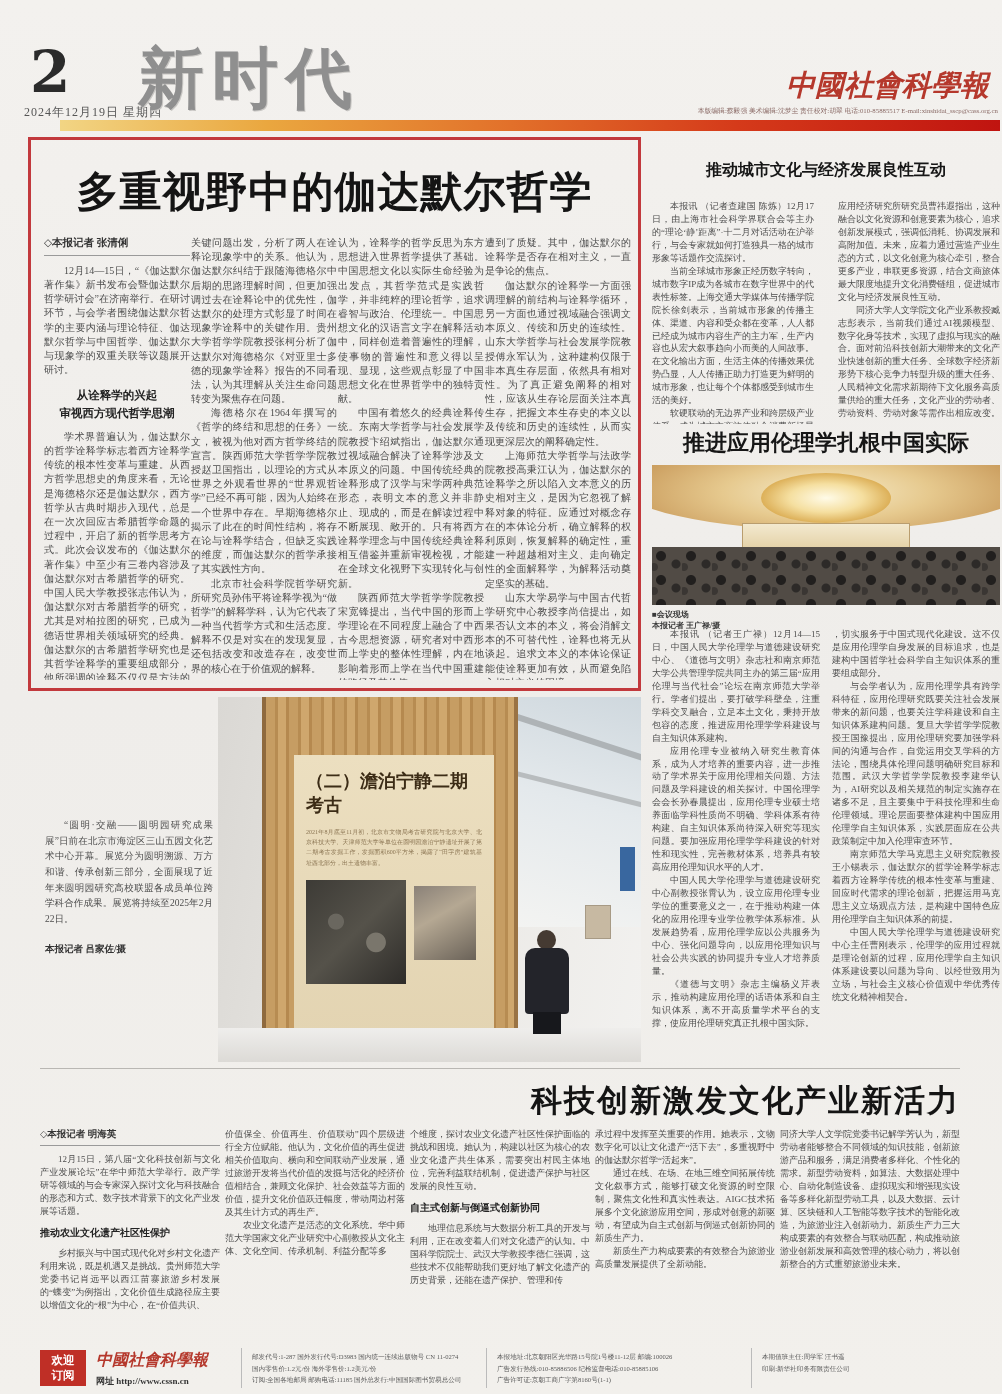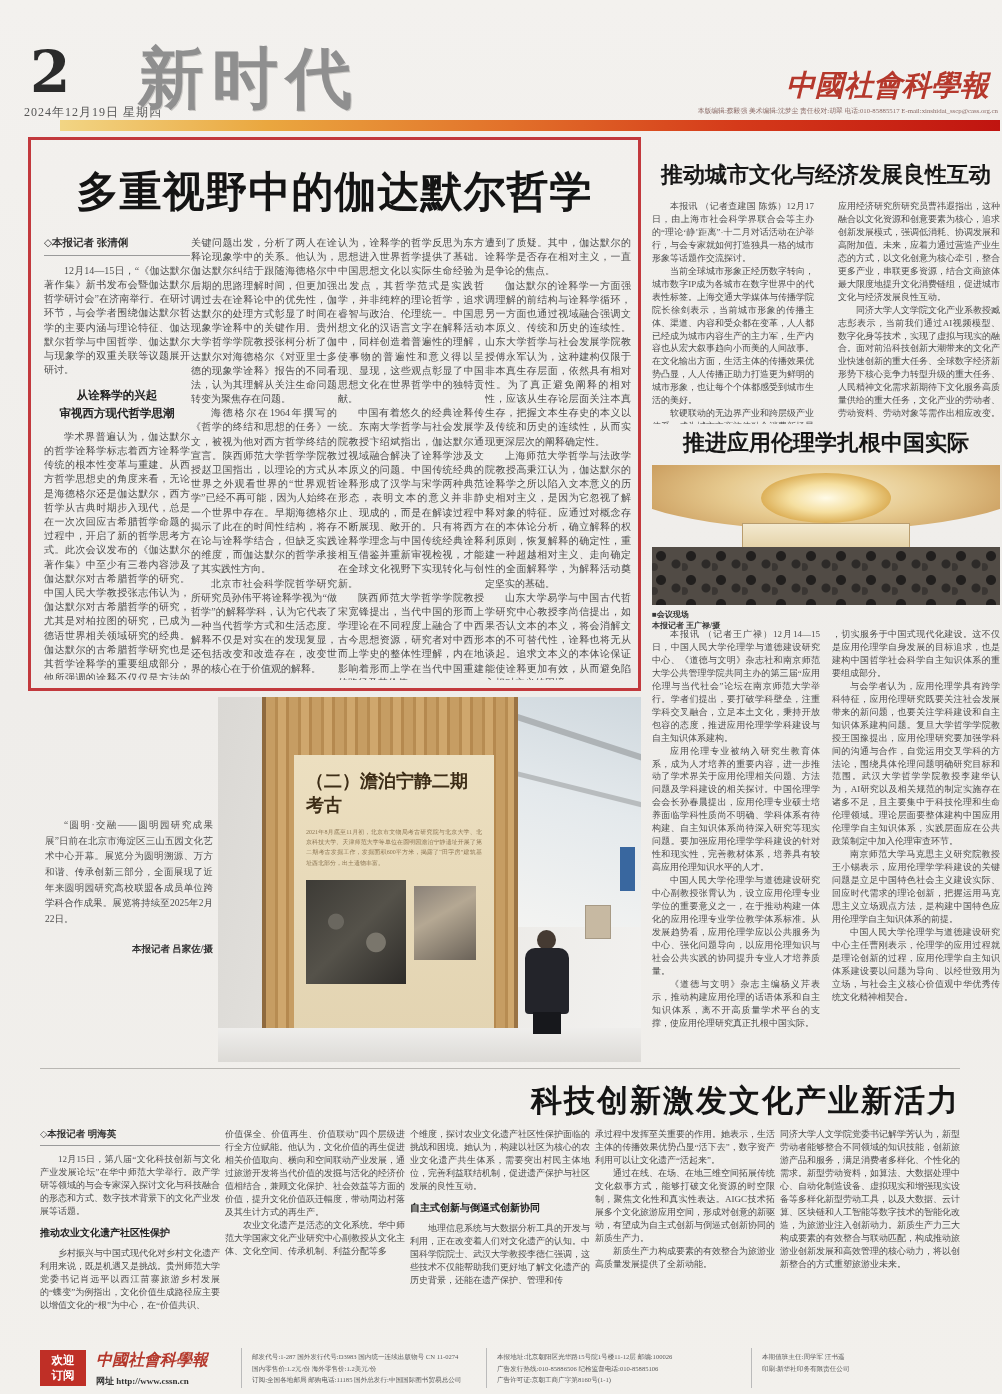--- a/index.html
+++ b/index.html
@@ -28,21 +28,21 @@
     font-size:42px; font-weight:900; color:#141414; letter-spacing:1px;
     font-family:"DejaVu Sans","Liberation Sans",sans-serif; }
   .main-cols { position:absolute; left:13px; top:96px; width:587px; height:444px; display:flex; gap:1px; }
   .main-cols .col { flex:1; overflow:hidden; font-size:10px; line-height:1.42; color:#4d4d4d; }
   .byline { font-size:10.5px; font-weight:bold; color:#333; border-bottom:1px solid #9a9a9a; padding-bottom:4px; margin-bottom:8px; text-indent:0; }
   .jp { text-indent:2em; text-align:justify; }
   .subhead2line { text-align:center; font-weight:bold; font-size:11.5px; color:#222; margin:10px 0 8px; line-height:1.5;
     font-family:"DejaVu Sans","Liberation Sans",sans-serif; }
 
   
-  .city-headline { left:652px; top:160px; width:348px; text-align:center; font-size:22px; font-weight:900; color:#161616;
+  .city-headline { left:652px; top:160px; width:348px; text-align:center; font-size:16px; font-weight:900; color:#161616;
     font-family:"DejaVu Sans","Liberation Sans",sans-serif; }
   .city-cols { left:652px; top:200px; width:348px; height:224px; display:flex; gap:24px; }
   .city-cols .col, .ethics-cols .col { flex:1; overflow:hidden; font-size:9px; line-height:1.44; color:#4d4d4d; }
   .newsline { text-indent:2em; text-align:justify; }
 
   .ethics-headline { left:652px; top:428px; width:348px; text-align:center; font-size:22px; font-weight:900; color:#161616;
     font-family:"DejaVu Sans","Liberation Sans",sans-serif; }
   .conf-photo { left:652px; top:465px; width:348px; height:140px; overflow:hidden;
     background:linear-gradient(180deg,#b98a52 0%,#caa36a 12%,#e2c globalization 0,#e8d7b4 30%,#d9c49a 42%,#7a6a55 52%,#57504a 62%,#3c3835 100%); }
   .conf-ceiling { position:absolute; left:-10%; top:-30px; width:120%; height:95px; border-radius:50%;
@@ -55,21 +55,21 @@
     background-image:radial-gradient(circle at 9px 9px,#211f1e 0 4.5px,transparent 5.5px),
                      radial-gradient(circle at 24px 17px,#2d2a28 0 4px,transparent 5px),
                      radial-gradient(circle at 2px 20px,#3a3633 0 3.5px,transparent 4.5px);
     background-size:30px 24px; }
   .conf-caption { left:652px; top:609px; width:348px; display:flex; justify-content:space-between; font-size:8px; font-weight:bold; color:#3a3a3a;flex-direction:column; }
   .ethics-cols { left:652px; top:628px; width:348px; height:428px; display:flex; gap:12px; }
 
   
   .exh-caption { left:45px; top:818px; width:168px; font-size:9.5px; line-height:1.65; color:#4d4d4d; text-align:justify; }
   .exh-caption .cap { text-indent:2em; }
-  .exh-credit { margin-top:14px; text-align:right; font-weight:bold; font-size:9.5px; color:#333; }
+  .exh-credit { margin-top:14px; text-align:left; font-weight:bold; font-size:9.5px; color:#333; }
   .exh-photo { left:218px; top:697px; width:423px; height:365px; overflow:hidden; background:linear-gradient(100deg,#dad8d4 0%,#e9e7e3 45%,#f2f1ef 100%); }
   .exh-window { position:absolute; right:0; top:0; width:160px; height:230px;
     background:linear-gradient(195deg,#cfd8de 0%,#e4e9ec 45%,#f4f4f2 100%); }
   .exh-beam1 { position:absolute; right:-20px; top:28px; width:220px; height:6px; background:#aeb3b6; transform:rotate(18deg); }
   .exh-beam2 { position:absolute; right:-30px; top:84px; width:230px; height:5px; background:#b8bcbe; transform:rotate(14deg); }
   .exh-panel { position:absolute; left:44px; top:0; width:256px; height:365px; border-left:4px solid #8f6a3e; border-right:4px solid #9a7344;
     background:repeating-linear-gradient(90deg,#c69d63 0 9px,#b78c52 9px 12px,#cfa76d 12px 20px,#b5894f 20px 23px); }
   .exh-poster { position:absolute; left:28px; top:58px; width:200px; height:278px; background:linear-gradient(180deg,#ecdfc0,#e3d4b2); padding:14px 12px; }
   .poster-title { font-size:18px; font-weight:700; color:#3c2c16; font-family:"DejaVu Sans",sans-serif; }
   .poster-body { margin-top:10px; font-size:6px; line-height:1.7; color:#8a7452; text-align:justify; }
@@ -181,21 +181,21 @@
   <div class="abs ethics-cols">
     <div class="col">
       <p class="newsline">本报讯 （记者王广禄）12月14—15日，中国人民大学伦理学与道德建设研究中心、《道德与文明》杂志社和南京师范大学公共管理学院共同主办的第三届“应用伦理与当代社会”论坛在南京师范大学举行。学者们提出，要打破学科壁垒，注重学科交叉融合，立足本土文化，秉持开放包容的态度，推进应用伦理学学科建设与自主知识体系建构。</p>
       <p class="newsline">应用伦理专业被纳入研究生教育体系，成为人才培养的重要内容，进一步推动了学术界关于应用伦理相关问题、方法问题及学科建设的相关探讨。中国伦理学会会长孙春晨提出，应用伦理专业硕士培养面临学科性质尚不明确、学科体系有待构建、自主知识体系尚待深入研究等现实问题。要加强应用伦理学学科建设的针对性和现实性，完善教材体系，培养具有较高应用伦理知识水平的人才。</p>
       <p class="newsline">中国人民大学伦理学与道德建设研究中心副教授张霄认为，设立应用伦理专业学位的重要意义之一，在于推动构建一体化的应用伦理专业学位教学体系标准。从发展趋势看，应用伦理学应以公共服务为中心、强化问题导向，以应用伦理知识与社会公共实践的协同提升专业人才培养质量。</p>
       <p class="newsline">《道德与文明》杂志主编杨义芹表示，推动构建应用伦理的话语体系和自主知识体系，离不开高质量学术平台的支撑，使应用伦理研究真正扎根中国实际。</p>
     </div>
     <div class="col">
       <p class="newsline" style="text-indent:0">，切实服务于中国式现代化建设。这不仅是应用伦理学自身发展的目标追求，也是建构中国哲学社会科学自主知识体系的重要组成部分。</p>
       <p class="newsline">与会学者认为，应用伦理学具有跨学科特征，应用伦理研究既要关注社会发展带来的新问题，也要关注学科建设和自主知识体系建构问题。复旦大学哲学学院教授王国豫提出，应用伦理研究要加强学科间的沟通与合作，自觉运用交叉学科的方法论，围绕具体伦理问题明确研究目标和范围。武汉大学哲学学院教授李建华认为，AI研究以及相关规范的制定实施存在诸多不足，且主要集中于科技伦理和生命伦理领域。理论层面要整体建构中国应用伦理学自主知识体系，实践层面应在公共政策制定中加入伦理审查环节。</p>
-      <p class="newsline">南京师范大学马克思主义研究院教授王小锡表示，应用伦理学学科建设的关键问题是立足中国特色社会主义建设实际、回应时代需求的理论创新，把握运用马克思主义立场观点方法，是构建中国特色应用伦理学自主知识体系的前提。</p>
+      <p class="newsline">南京师范大学马克思主义研究院教授王小锡表示，伽达默尔的哲学诠释学标志着西方诠释学传统的根本性变革与重建、回应时代需求的理论创新，把握运用马克思主义立场观点方法，是构建中国特色应用伦理学自主知识体系的前提。</p>
       <p class="newsline">中国人民大学伦理学与道德建设研究中心主任曹刚表示，伦理学的应用过程就是理论创新的过程，应用伦理学自主知识体系建设要以问题为导向、以经世致用为立场，与社会主义核心价值观中华优秀传统文化精神相契合。</p>
     </div>
   </div>
 
   <div class="abs exh-caption">
     <div class="cap">“圆明·交融——圆明园研究成果展”日前在北京市海淀区三山五园文化艺术中心开幕。展览分为圆明溯源、万方和谐、传承创新三部分，全面展现了近年来圆明园研究高校联盟各成员单位跨学科合作成果。展览将持续至2025年2月22日。</div>
     <div class="exh-credit">本报记者  吕家佐/摄</div>
   </div>
   <div class="abs exh-photo">
     <div class="exh-window"></div>
@@ -233,21 +233,21 @@
     <div class="col">
       <p class="newsline" style="text-indent:0">价值保全、价值再生、价值联动”四个层级进行全方位赋能。他认为，文化价值的再生促进相关价值取向、横向和空间联动产业发展，通过旅游开发将当代价值的发掘与活化的经济价值相结合，兼顾文化保护、社会效益等方面的价值，提升文化价值跃迁幅度，带动周边村落及其生计方式的再生产。</p>
       <p class="newsline">农业文化遗产是活态的文化系统。华中师范大学国家文化产业研究中心副教授从文化主体、文化空间、传承机制、利益分配等多</p>
     </div>
     <div class="col">
       <p class="newsline" style="text-indent:0">个维度，探讨农业文化遗产社区性保护面临的挑战和困境。她认为，构建以社区为核心的农业文化遗产共生体系，需要突出村民主体地位，完善利益联结机制，促进遗产保护与社区发展的良性互动。</p>
       <div class="tech-sub">自主式创新与倒逼式创新协同</div>
       <p class="newsline">地理信息系统与大数据分析工具的开发与利用，正在改变着人们对文化遗产的认知。中国科学院院士、武汉大学教授李德仁强调，这些技术不仅能帮助我们更好地了解文化遗产的历史背景，还能在遗产保护、管理和传</p>
     </div>
     <div class="col">
-      <p class="newsline" style="text-indent:0">承过程中发挥至关重要的作用。她表示，生活主体的传播效果优势凸显“活下去”，数字资产利用可以让文化遗产“活起来”。</p>
+      <p class="newsline" style="text-indent:0">承过程中发挥至关重要的作用。她表示，文物数字化可以让文化遗产“活下去”，多重视野中的伽达默尔哲学“活起来”。</p>
       <p class="newsline">通过在线、在场、在地三维空间拓展传统文化叙事方式，能够打破文化资源的时空限制，聚焦文化性和真实性表达。AIGC技术拓展多个文化旅游应用空间，形成对创意的新驱动，有望成为自主式创新与倒逼式创新协同的新质生产力。</p>
       <p class="newsline">新质生产力构成要素的有效整合为旅游业高质量发展提供了全新动能。</p>
     </div>
     <div class="col">
       <p class="newsline" style="text-indent:0">同济大学人文学院党委书记解学芳认为，新型劳动者能够整合不同领域的知识技能，创新旅游产品和服务，满足消费者多样化、个性化的需求。新型劳动资料，如算法、大数据处理中心、自动化制造设备、虚拟现实和增强现实设备等多样化新型劳动工具，以及大数据、云计算、区块链和人工智能等数字技术的智能化改造，为旅游业注入创新动力。新质生产力三大构成要素的有效整合与联动匹配，构成推动旅游业创新发展和高效管理的核心动力，将以创新整合的方式重塑旅游业未来。</p>
     </div>
   </div>
 
   <div class="abs footer">
     <div class="sub-box">

